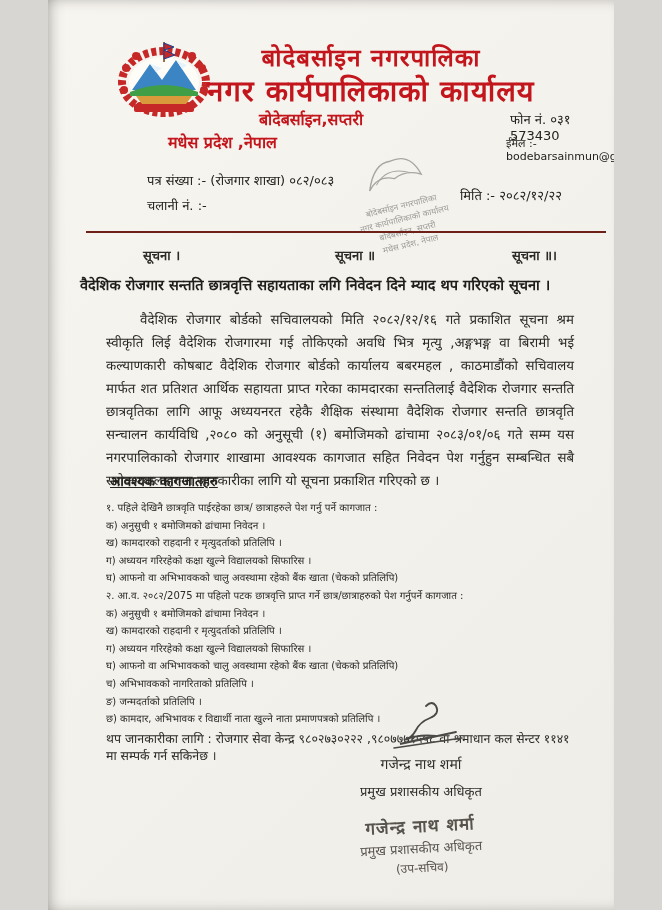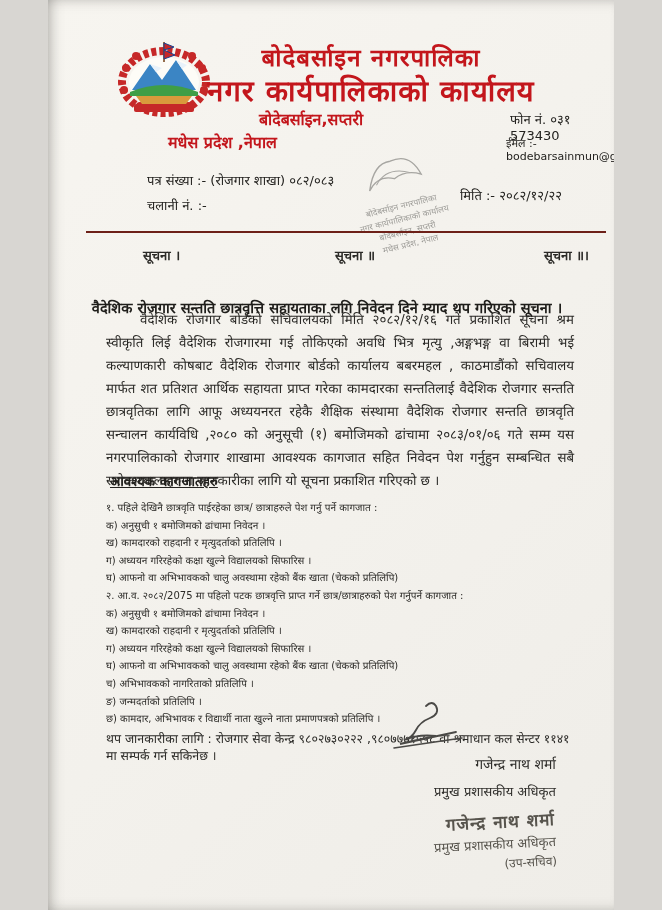--- a/index.html
+++ b/index.html
@@ -33,32 +33,32 @@
     transform:rotate(-14deg);
     color:#8f8e8a;font-size:8.5px;text-align:center;line-height:13px;
     opacity:.85;pointer-events:none;
   }
   .stamp-center .blob{width:70px;height:44px;margin:0 auto 2px;}
   .rule{position:absolute;left:38px;right:8px;top:231px;height:2px;background:#6d2018;}
   
   .notice-row{position:absolute;left:0;right:0;top:246px;height:18px;font-size:13px;font-weight:600;padding-left:28px;}
   .notice-row .n1{position:absolute;left:95px;}
   .notice-row .n2{position:absolute;left:287px;}
-  .notice-row .n3{position:absolute;left:496px;}
-  .notice-title{position:absolute;left:32px;right:40px;top:274px;text-align:center;
-    font-size:14.5px;font-weight:bold;color:#1f1e1b;margin-top:23px;}
+  .notice-row .n3{position:absolute;left:464px;}
+  .notice-title{position:absolute;left:32px;right:40px;top:274px;
+    font-size:14.5px;font-weight:bold;color:#1f1e1b;}
   .body-par{position:absolute;left:58px;right:40px;top:308px;
     font-size:13.3px;line-height:23px;text-align:justify;text-indent:34px;color:#2b2a27;}
   
   .doc-section{position:absolute;left:58px;right:36px;top:472px;}
   .doc-heading{font-size:13.5px;font-weight:bold;text-decoration:underline;margin:0 0 9px 4px;color:#23221f;}
   .doc-item{font-size:10px;line-height:17.6px;color:#2b2a27;}
   .doc-note{font-size:12.4px;line-height:17.6px;margin-top:2px;color:#2b2a27;}
   
-  .sig-block{position:absolute;right:58px;top:698px;width:270px;text-align:right;}
+  .sig-block{position:absolute;right:58px;top:698px;width:270px;text-align:center;}
   .sig-scribble{width:110px;height:60px;margin:0 auto -4px;display:block;}
   .sig-name{font-size:14px;color:#2e2d2a;}
   .sig-title{font-size:13px;margin-top:9px;color:#2e2d2a;}
   .sig-stamp{margin-top:14px;transform:rotate(-3deg);color:#57544d;}
   .sig-stamp .sn{font-size:17px;font-weight:bold;letter-spacing:1px;}
   .sig-stamp .st{font-size:13px;margin-top:2px;}
   .sig-stamp .ss{font-size:12px;margin-top:2px;}
 </style>
 </head>
 <body>

